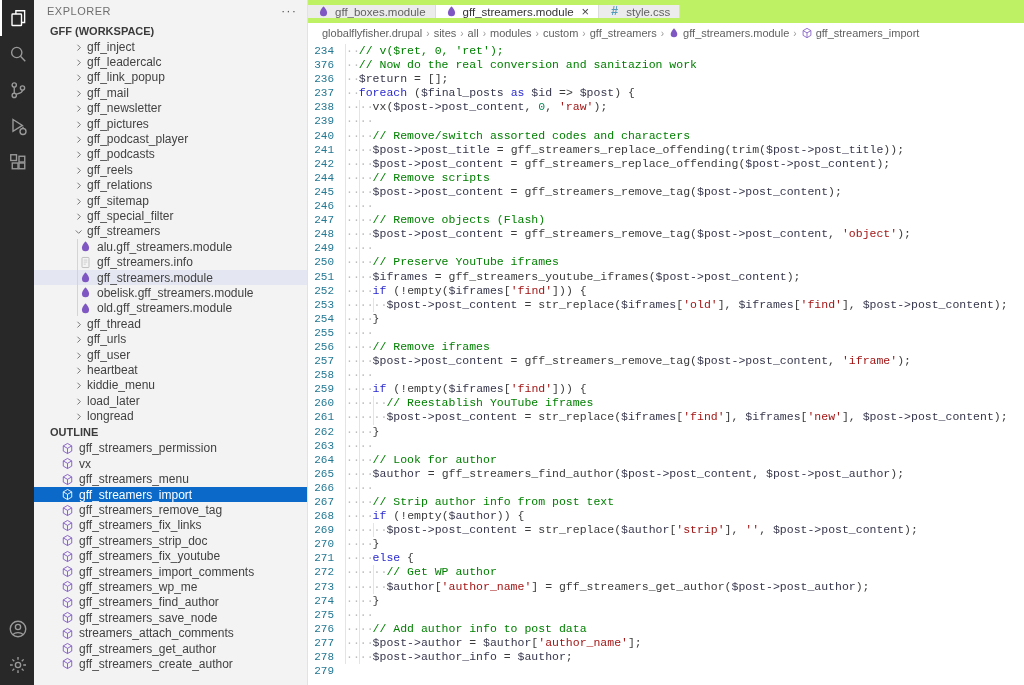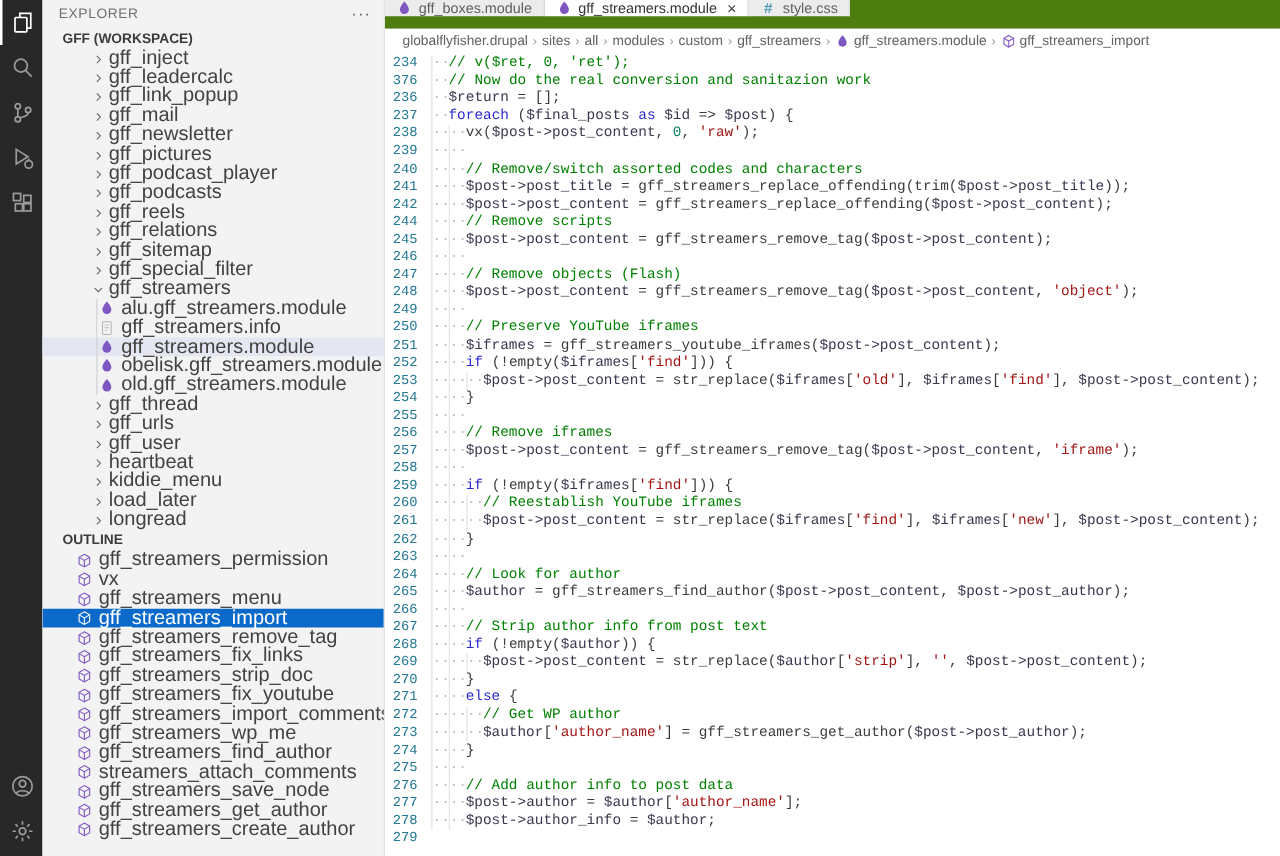--- a/index.html
+++ b/index.html
@@ -26,30 +26,30 @@
     padding-left:4px;flex-shrink:0;cursor:pointer}
   .sb-header .chev{margin-right:2px}
   .chev{width:10px;height:10px;flex-shrink:0}
   .chev svg{width:10px;height:10px;stroke:#646464;fill:none;stroke-width:1.4}
   .row{height:15.4px;display:flex;align-items:center;white-space:nowrap;cursor:pointer;flex-shrink:0}
   .row.folder{padding-left:40px}
   .row.file{padding-left:44px}
   .row.outline-item{padding-left:26px}
   .row .ficon{width:14px;height:14px;margin-right:5px;flex-shrink:0;display:flex;align-items:center;justify-content:center}
   .row .ficon svg{width:13px;height:13px}
-  .row .lbl{font-size:16px}
+  .row .lbl{font-size:12px}
   .row.folder .lbl{margin-left:3px}
   .row.sel-inactive{background:#e4e6f1}
   .row.sel-focus{background:var(--sel,#0b6ac9)}
   .row.sel-focus .lbl{color:#fff}
   .tree-children{position:relative}
   .tree-children::before{content:"";position:absolute;left:43px;top:0;bottom:0;border-left:1px solid #d4d4d4}
   
   .main{flex:1;display:flex;flex-direction:column;min-width:0;background:#fff}
-  .tabbar{height:23px;background:#4d7c0f;display:flex;align-items:flex-start;flex-shrink:0}
+  .tabbar{height:23px;background:#bef264;display:flex;align-items:center;flex-shrink:0}
   .tab{display:flex;align-items:center;padding:0 9px;gap:5px;font-size:11.5px;color:#616161;
     border-right:1px solid #dbdbdb;background:#ececec;cursor:pointer;white-space:nowrap}
   .tab.active{background:#fff;color:#333}
   .tab .ficon{width:13px;height:13px;display:flex;align-items:center;justify-content:center}
   .tab .ficon svg{width:13px;height:13px}
   .tab .close{margin-left:3px;font-size:13px;color:#444;line-height:1;cursor:pointer}
   .hash{color:var(--css,#519aba);font-weight:700;font-size:12px;font-family:"Liberation Mono",monospace}
   .breadcrumb{height:20px;display:flex;align-items:center;font-size:11px;color:#616161;
     padding-left:14px;background:#fff;flex-shrink:0;white-space:nowrap}
   .bc-item{display:flex;align-items:center;gap:3px;cursor:pointer}
@@ -406,30 +406,30 @@
         </span>
         <span class="lbl">gff_streamers_find_author</span>
       </div>
       <div class="row outline-item">
         <span class="ficon" style="color: rgb(126, 87, 194);">
           <svg viewBox="0 0 16 16" fill="none" stroke="currentColor" stroke-width="1.1">
             <path d="M8 1.8 L13.2 4.8 V11.2 L8 14.2 L2.8 11.2 V4.8 Z"></path>
             <path d="M2.8 4.8 L8 7.8 L13.2 4.8 M8 7.8 V14.2"></path>
           </svg>
         </span>
+        <span class="lbl">gff_streamers_save_node</span>
+      </div>
+      <div class="row outline-item">
+        <span class="ficon" style="color: rgb(126, 87, 194);">
+          <svg viewBox="0 0 16 16" fill="none" stroke="currentColor" stroke-width="1.1">
+            <path d="M8 1.8 L13.2 4.8 V11.2 L8 14.2 L2.8 11.2 V4.8 Z"></path>
+            <path d="M2.8 4.8 L8 7.8 L13.2 4.8 M8 7.8 V14.2"></path>
+          </svg>
+        </span>
         <span class="lbl">streamers_attach_comments</span>
-      </div>
-      <div class="row outline-item">
-        <span class="ficon" style="color: rgb(126, 87, 194);">
-          <svg viewBox="0 0 16 16" fill="none" stroke="currentColor" stroke-width="1.1">
-            <path d="M8 1.8 L13.2 4.8 V11.2 L8 14.2 L2.8 11.2 V4.8 Z"></path>
-            <path d="M2.8 4.8 L8 7.8 L13.2 4.8 M8 7.8 V14.2"></path>
-          </svg>
-        </span>
-        <span class="lbl">gff_streamers_save_node</span>
       </div>
       <div class="row outline-item">
         <span class="ficon" style="color: rgb(126, 87, 194);">
           <svg viewBox="0 0 16 16" fill="none" stroke="currentColor" stroke-width="1.1">
             <path d="M8 1.8 L13.2 4.8 V11.2 L8 14.2 L2.8 11.2 V4.8 Z"></path>
             <path d="M2.8 4.8 L8 7.8 L13.2 4.8 M8 7.8 V14.2"></path>
           </svg>
         </span>
         <span class="lbl">gff_streamers_get_author</span>
       </div>

